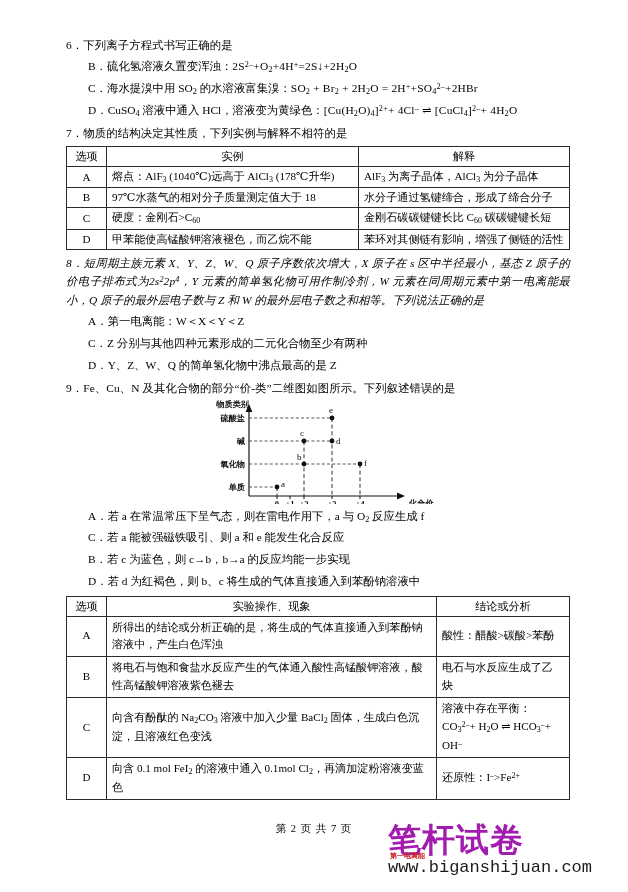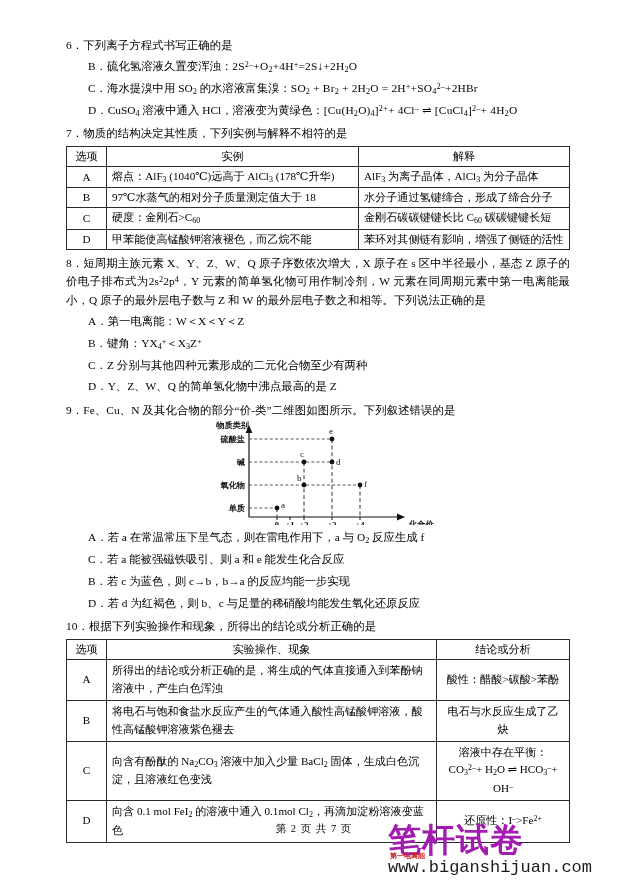--- a/index.html
+++ b/index.html
@@ -28,21 +28,21 @@
     letter-spacing: .1px;
   }
   .q-stem { display: block; text-indent: 0; }
   .opt {
     font-size: 11.4px;
     line-height: 1.9;
     padding-left: 22px;
     white-space: nowrap;
   }
   .opt .lbl { display: inline-block; min-width: 17px; }
-  .wrapstem { white-space: normal; text-align: justify; }
+  .wrapstem { white-space: normal; text-align: justify; font-style: italic; }
 
   sub { font-size: 72%; vertical-align: -0.22em; }
   sup { font-size: 72%; vertical-align: 0.42em; }
   .eq { letter-spacing: .2px; }
 
   
   table.exam {
     border-collapse: collapse;
     width: 100%;
     font-size: 11.1px;
@@ -55,21 +55,21 @@
     vertical-align: middle;
     font-weight: normal;
   }
   table.exam th { text-align: center; }
   .c-opt { width: 40px; text-align: center; }
   .t7 .c-ex { width: 252px; }
   .t7 td { height: 19px; line-height: 1.35; }
   .t10 .c-op { width: 330px; }
   .t10 td { line-height: 1.62; padding: 5px 6px; }
   .t10 .c-opt { text-align:center; }
-  .t10 .c-con { text-align: center; }
+  .t10 .c-con { }
 
   
   .chartwrap { display:flex; justify-content:center; margin: 2px 0 2px 0; }
   .chart { position: relative; width: 250px; height: 104px; }
   .chart svg { display:block; }
 
   
   .footer {
     position: absolute;
     left: 0; right: 0; bottom: 56px;
@@ -162,23 +162,20 @@
       </tbody>
     </table>
   </div>
 
   <div style="margin-top:2px;">
     <div class="q wrapstem">8．短周期主族元素 X、Y、Z、W、Q 原子序数依次增大，X 原子在 s 区中半径最小，基态 Z 原子的价电子排布式为2s<sup>2</sup>2p<sup>4</sup>，Y 元素的简单氢化物可用作制冷剂，W 元素在同周期元素中第一电离能最小，Q 原子的最外层电子数与 Z 和 W 的最外层电子数之和相等。下列说法正确的是</div>
     <div class="opt">
       <span class="lbl">A．</span><span>第一电离能：W＜X＜Y＜Z</span>
     </div>
     <div class="opt">
-      <span class="lbl">B．</span><span>键角：YX<sub>4</sub><sup>+</sup>＜X<sub>3</sub>Z<sup>+</sup></span>
-    </div>
-    <div class="opt">
       <span class="lbl">C．</span><span>Z 分别与其他四种元素形成的二元化合物至少有两种</span>
     </div>
     <div class="opt">
       <span class="lbl">D．</span><span>Y、Z、W、Q 的简单氢化物中沸点最高的是 Z</span>
     </div>
   </div>
 
   <div style="margin-top:3px;">
     <div class="q q-stem">9．Fe、Cu、N 及其化合物的部分“价-类”二维图如图所示。下列叙述错误的是</div>
 
@@ -257,26 +254,25 @@
     <div class="opt">
       <span class="lbl">A．</span><span>若 a 在常温常压下呈气态，则在雷电作用下，a 与 O<sub>2</sub> 反应生成 f</span>
     </div>
     <div class="opt">
       <span class="lbl">C．</span><span>若 a 能被强磁铁吸引、则 a 和 e 能发生化合反应</span>
     </div>
     <div class="opt">
       <span class="lbl">B．</span><span>若 c 为蓝色，则 c→b，b→a 的反应均能一步实现</span>
     </div>
     <div class="opt">
-      <span class="lbl">D．</span><span>若 d 为红褐色，则 b、c 与足量的稀硝酸均能发生氧化还原反应</span>
+      <span class="lbl">D．</span><span>若 d 为红褐色，则 b、c 将生成的气体直接通入到苯酚钠溶液中</span>
     </div>
   </div>
 
   <div style="margin-top:3px;">
-    <div class="q q-stem">10．根据下列实验操作和现象，所得出的结论或分析正确的是</div>
     <table class="exam t10">
       <colgroup>
           <col class="c-opt">
           <col class="c-op">
           <col>
         </colgroup>
       <tbody>
         <tr>
           <th>选项</th>
           <th>实验操作、现象</th>

